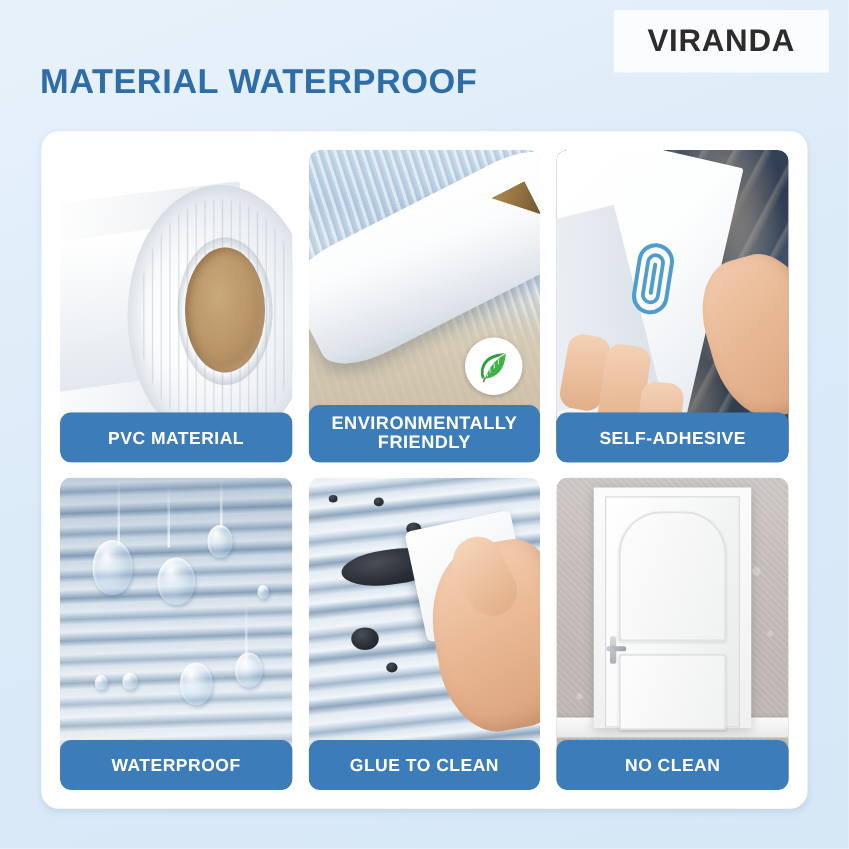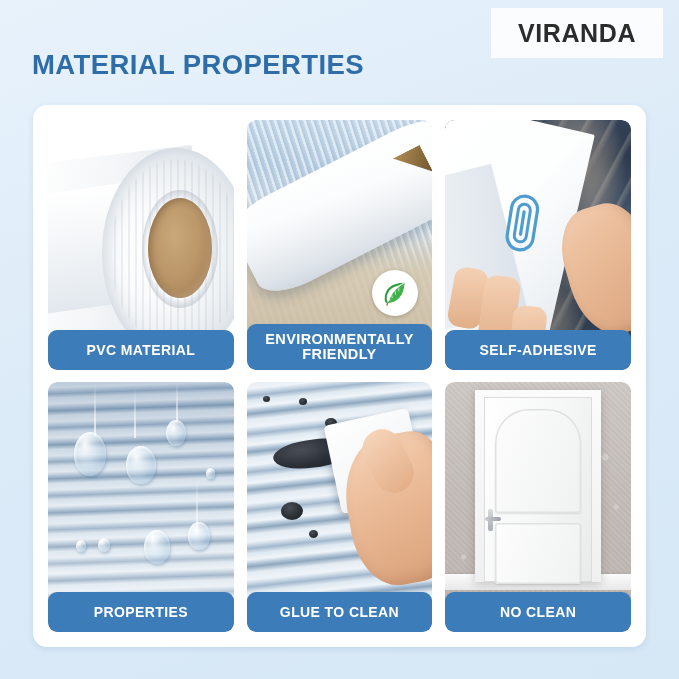--- a/index.html
+++ b/index.html
@@ -383,21 +383,21 @@
 </style>
 </head>
 <body>
 
 <div class="page">
 
   <div class="logo-box">
     <span class="logo-text">VIRANDA</span>
   </div>
 
-  <h1 class="page-title">MATERIAL PROPERTIES</h1>
+  <h1 class="page-title">MATERIAL WATERPROOF</h1>
 
   <div class="panel">
     <div class="grid">
 
       <div class="card">
         <div class="card-media">
           <div class="pvc-bg"></div>
           <div class="pvc-sheet"></div>
           <div class="pvc-sheet2"></div>
           <div class="pvc-roll"></div>
@@ -470,21 +470,21 @@
           <div class="drop" style="left:26px;  top:50px;  width:32px; height:44px;"></div>
           <div class="drop" style="left:78px;  top:64px;  width:30px; height:38px;"></div>
           <div class="drop" style="left:118px; top:38px;  height:26px; width:20px;"></div>
           <div class="drop" style="left:96px;  top:148px; width:26px; height:34px;"></div>
           <div class="drop" style="left:140px; top:140px; width:22px; height:28px;"></div>
           <div class="drop" style="left:28px;  top:158px; width:10px; height:12px;"></div>
           <div class="drop" style="left:50px;  top:156px; width:12px; height:14px;"></div>
           <div class="drop" style="left:158px; top:86px;  width:9px;  height:11px;"></div>
         </div>
         <div class="label">
-          <span>PROPERTIES</span>
+          <span>WATERPROOF</span>
         </div>
       </div>
 
       <div class="card">
         <div class="card-media">
           <div class="wood-blue2"></div>
           <div class="stain" style="left:26px; top:58px; width:74px; height:28px; transform:rotate(-8deg); border-radius:50% 45% 40% 55%;"></div>
           <div class="stain" style="left:34px; top:120px; width:22px; height:18px;"></div>
           <div class="stain" style="left:62px; top:148px; width:9px;  height:8px;"></div>
           <div class="stain" style="left:78px; top:36px;  width:12px; height:10px;"></div>

